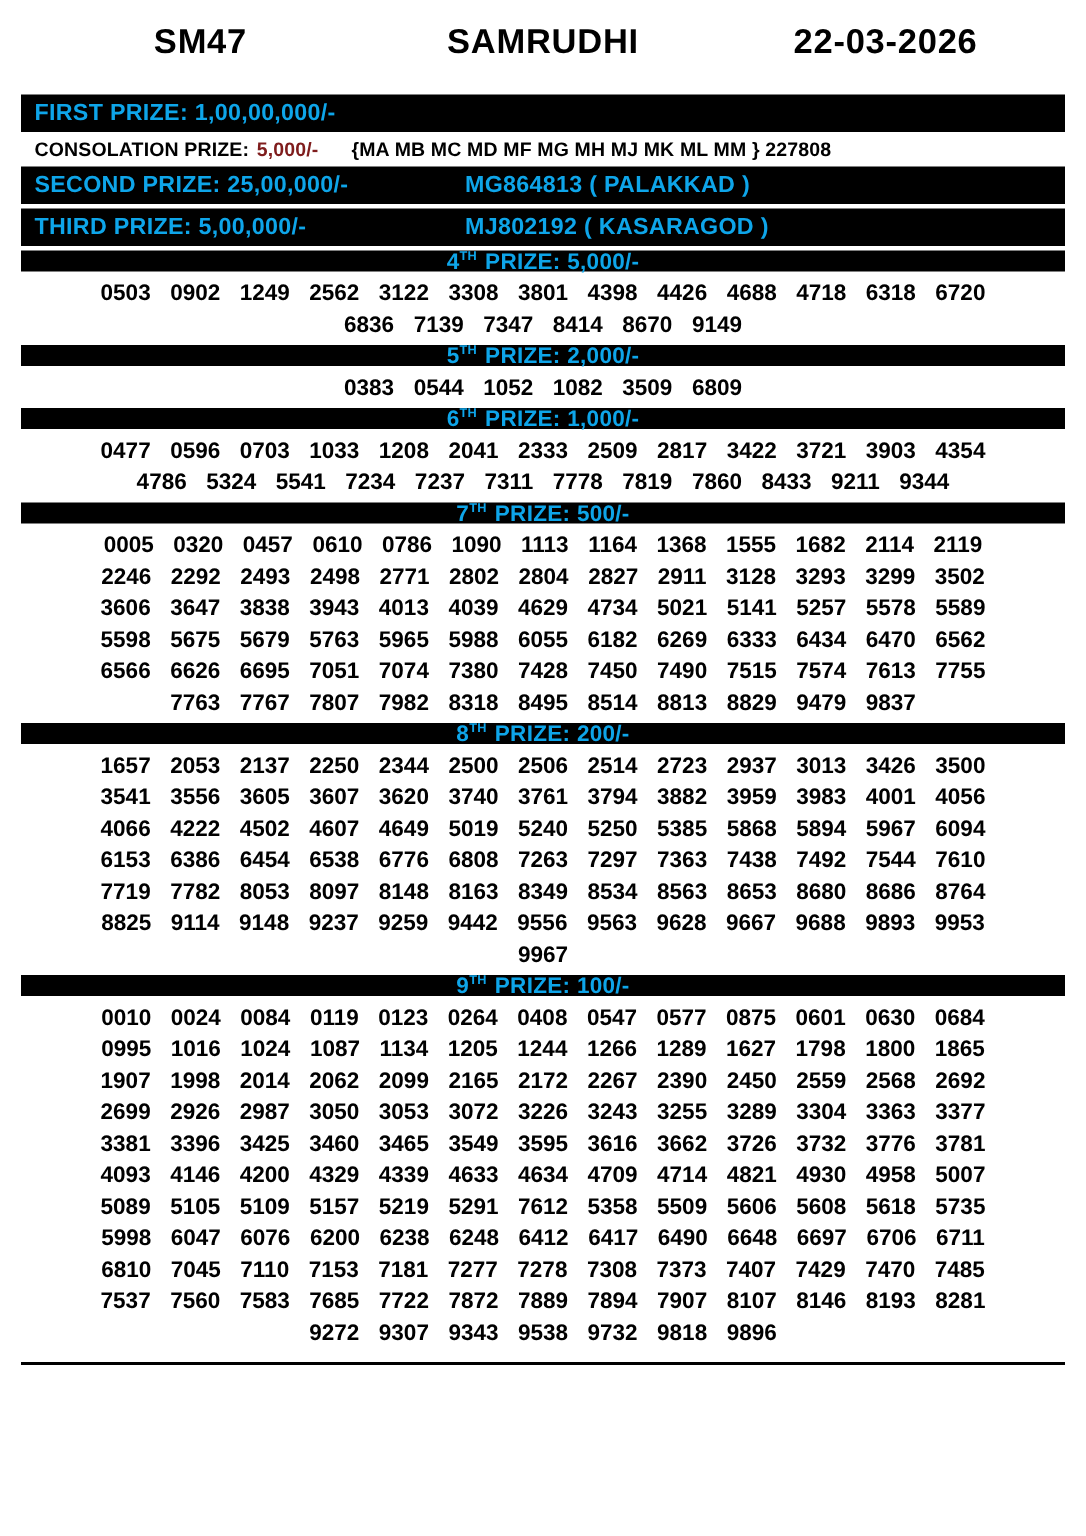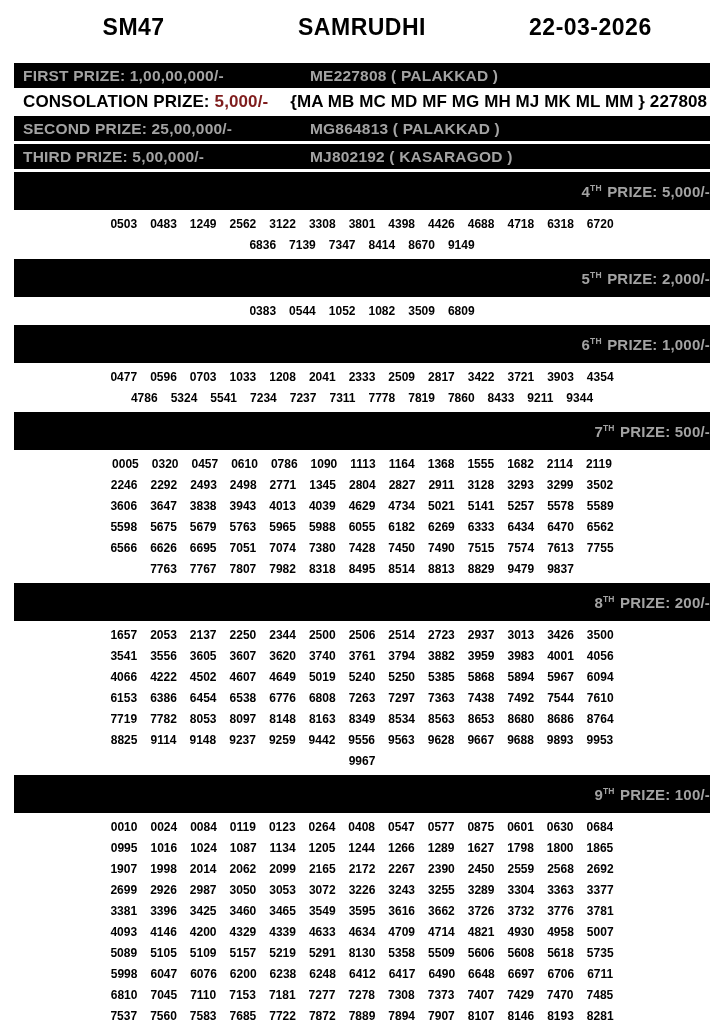--- a/index.html
+++ b/index.html
@@ -10,57 +10,56 @@
   }
   .page{padding:0 14px;}
   
   .doc-header{
     display:grid;grid-template-columns:1.1fr 1fr 1.1fr;
     padding-top:12px;height:30px;align-items:center;
   }
   .doc-header span{font-size:23px;font-weight:bold;letter-spacing:.5px;text-align:center;}
   
   .bar{
-    background:#000;color:#a3a3a3;font-weight:bold;
+    background:#000;color:#0ea5e9;font-weight:bold;
     display:flex;align-items:center;height:25px;
   }
   .top-bar{padding-left:9px;font-size:15.5px;letter-spacing:.2px;margin-bottom:3px;}
   .top-bar .label{width:287px;flex:0 0 auto;}
   .first-bar{margin-top:21px;margin-bottom:0;}
-  .section-bar{justify-content:flex-end;font-size:15px;height:38px;margin-bottom:2px;letter-spacing:.2px;}
+  .section-bar{justify-content:center;font-size:15px;height:14px;margin-bottom:2px;letter-spacing:.2px;}
   .section-bar sup{font-size:8.5px;line-height:0;vertical-align:super;margin-right:1px;}
   
   .consolation{
-    display:flex;align-items:center;font-weight:bold;font-size:17px;
+    display:flex;align-items:center;font-weight:bold;font-size:13px;
     padding:4px 0 4px 9px;letter-spacing:.1px;
   }
   .consolation .amount{margin-left:5px;}
   .consolation .series{margin-left:22px;}
   
   .rows{padding:2px 0 3px;}
   .num-row{
     display:flex;justify-content:center;gap:13px;
-    font-weight:bold;font-size:12px;line-height:21px;
+    font-weight:bold;font-size:15px;line-height:21px;
   }
   .bottom-rule{border-top:2.5px solid #000;margin-top:6px;}
 </style>
 </head>
 <body>
 
 <div class="page">
 
   <div class="doc-header">
     <span>SM47</span>
     <span>SAMRUDHI</span>
     <span>22-03-2026</span>
   </div>
 
   <div class="bar top-bar first-bar">
     <span class="label">FIRST PRIZE: 1,00,00,000/-</span>
-    <span>ME227808 ( PALAKKAD )</span>
   </div>
 
   <div class="consolation">
     <span>CONSOLATION PRIZE:</span>
     <span class="amount red-text" style="color: #7f1d1d;">5,000/-</span>
     <span class="series">{MA MB MC MD MF MG MH MJ MK ML MM } 227808</span>
   </div>
 
   <div class="bar top-bar">
     <span class="label">SECOND PRIZE: 25,00,000/-</span>
@@ -73,21 +72,21 @@
   </div>
 
   <div>
       <section>
         <div class="bar section-bar">
           <span>4<sup>TH</sup> PRIZE: 5,000/-</span>
         </div>
         <div class="rows">
           <div class="num-row">
             <span class="num">0503</span>
-            <span class="num">0483</span>
+            <span class="num">0902</span>
             <span class="num">1249</span>
             <span class="num">2562</span>
             <span class="num">3122</span>
             <span class="num">3308</span>
             <span class="num">3801</span>
             <span class="num">4398</span>
             <span class="num">4426</span>
             <span class="num">4688</span>
             <span class="num">4718</span>
             <span class="num">6318</span>
@@ -173,21 +172,21 @@
             <span class="num">1682</span>
             <span class="num">2114</span>
             <span class="num">2119</span>
           </div>
           <div class="num-row">
             <span class="num">2246</span>
             <span class="num">2292</span>
             <span class="num">2493</span>
             <span class="num">2498</span>
             <span class="num">2771</span>
-            <span class="num">1345</span>
+            <span class="num">2802</span>
             <span class="num">2804</span>
             <span class="num">2827</span>
             <span class="num">2911</span>
             <span class="num">3128</span>
             <span class="num">3293</span>
             <span class="num">3299</span>
             <span class="num">3502</span>
           </div>
           <div class="num-row">
             <span class="num">3606</span>
@@ -444,21 +443,21 @@
             <span class="num">4958</span>
             <span class="num">5007</span>
           </div>
           <div class="num-row">
             <span class="num">5089</span>
             <span class="num">5105</span>
             <span class="num">5109</span>
             <span class="num">5157</span>
             <span class="num">5219</span>
             <span class="num">5291</span>
-            <span class="num">8130</span>
+            <span class="num">7612</span>
             <span class="num">5358</span>
             <span class="num">5509</span>
             <span class="num">5606</span>
             <span class="num">5608</span>
             <span class="num">5618</span>
             <span class="num">5735</span>
           </div>
           <div class="num-row">
             <span class="num">5998</span>
             <span class="num">6047</span>

